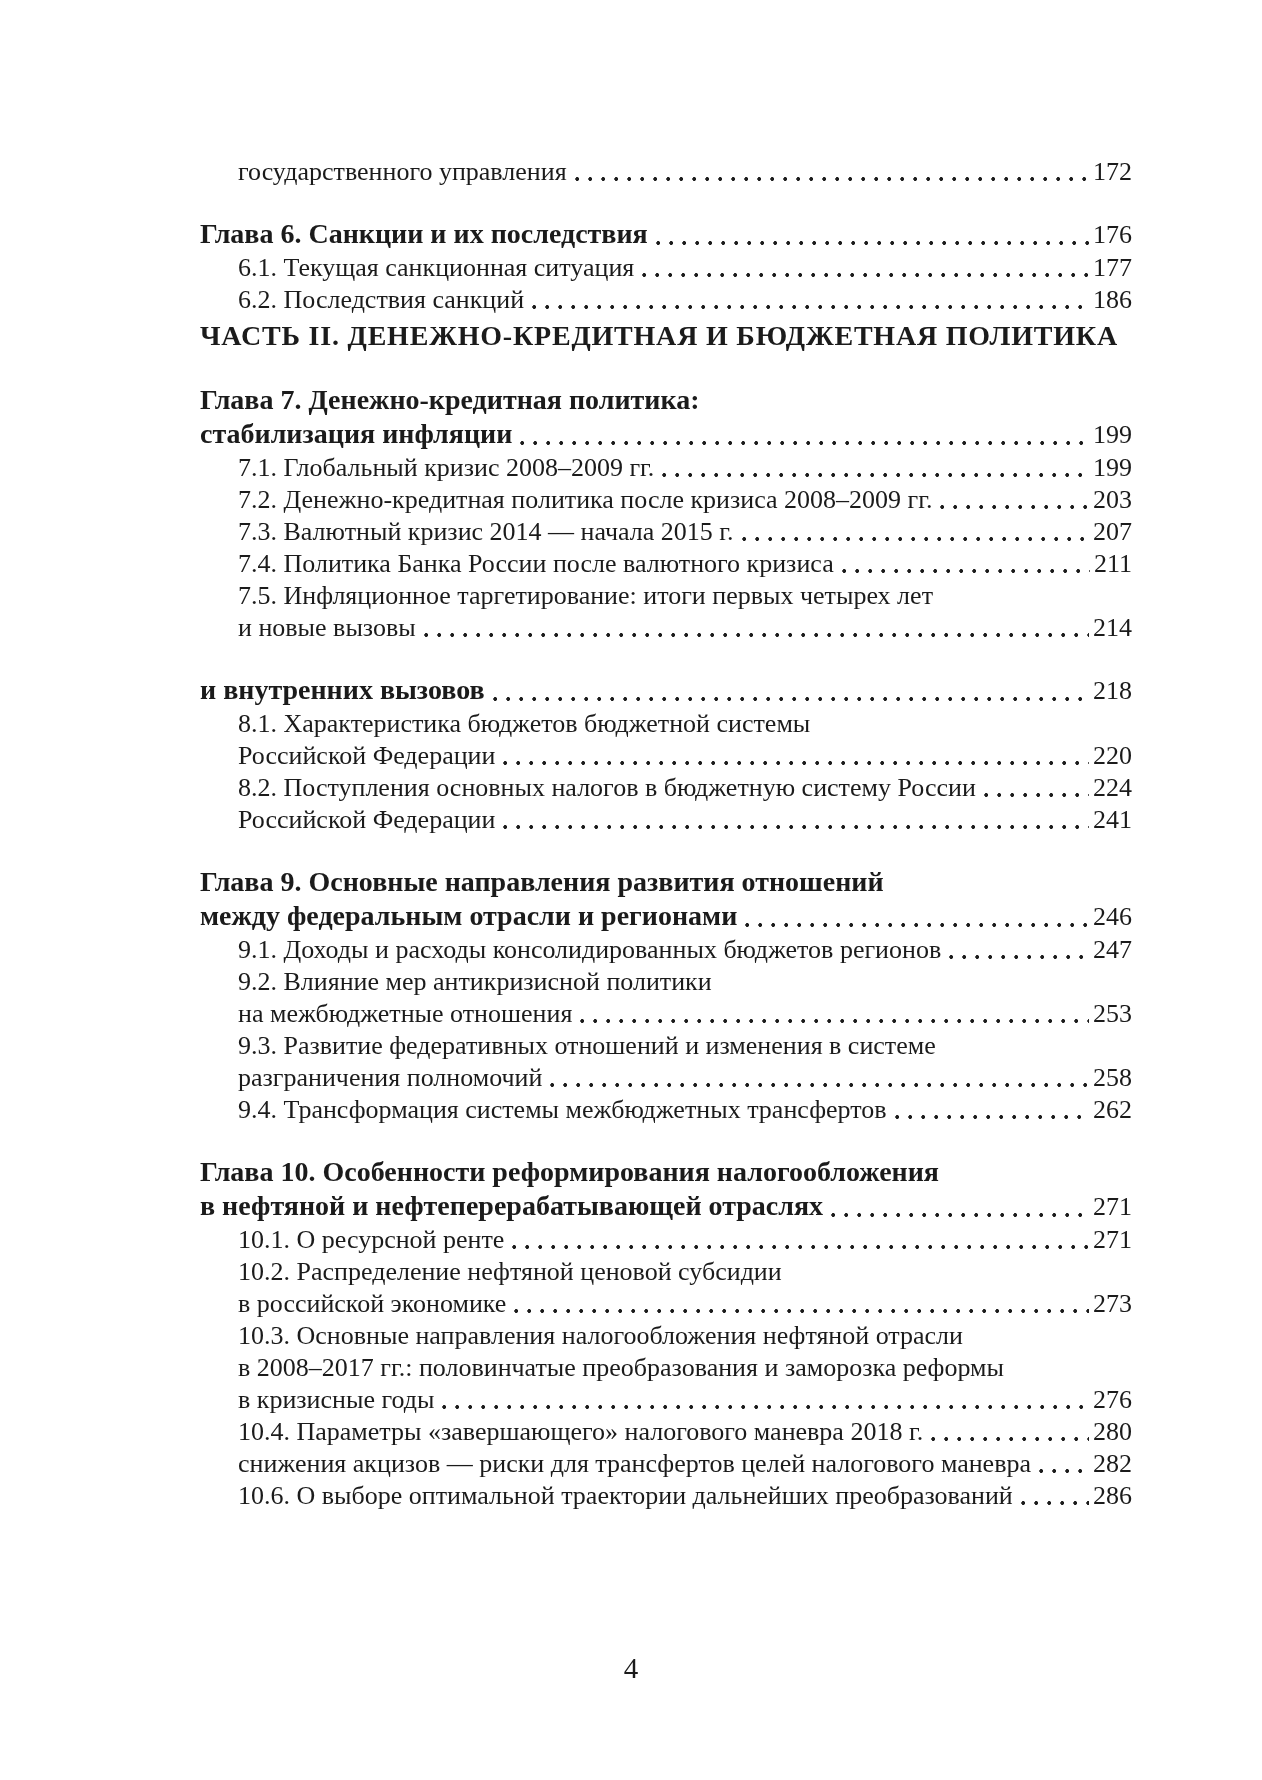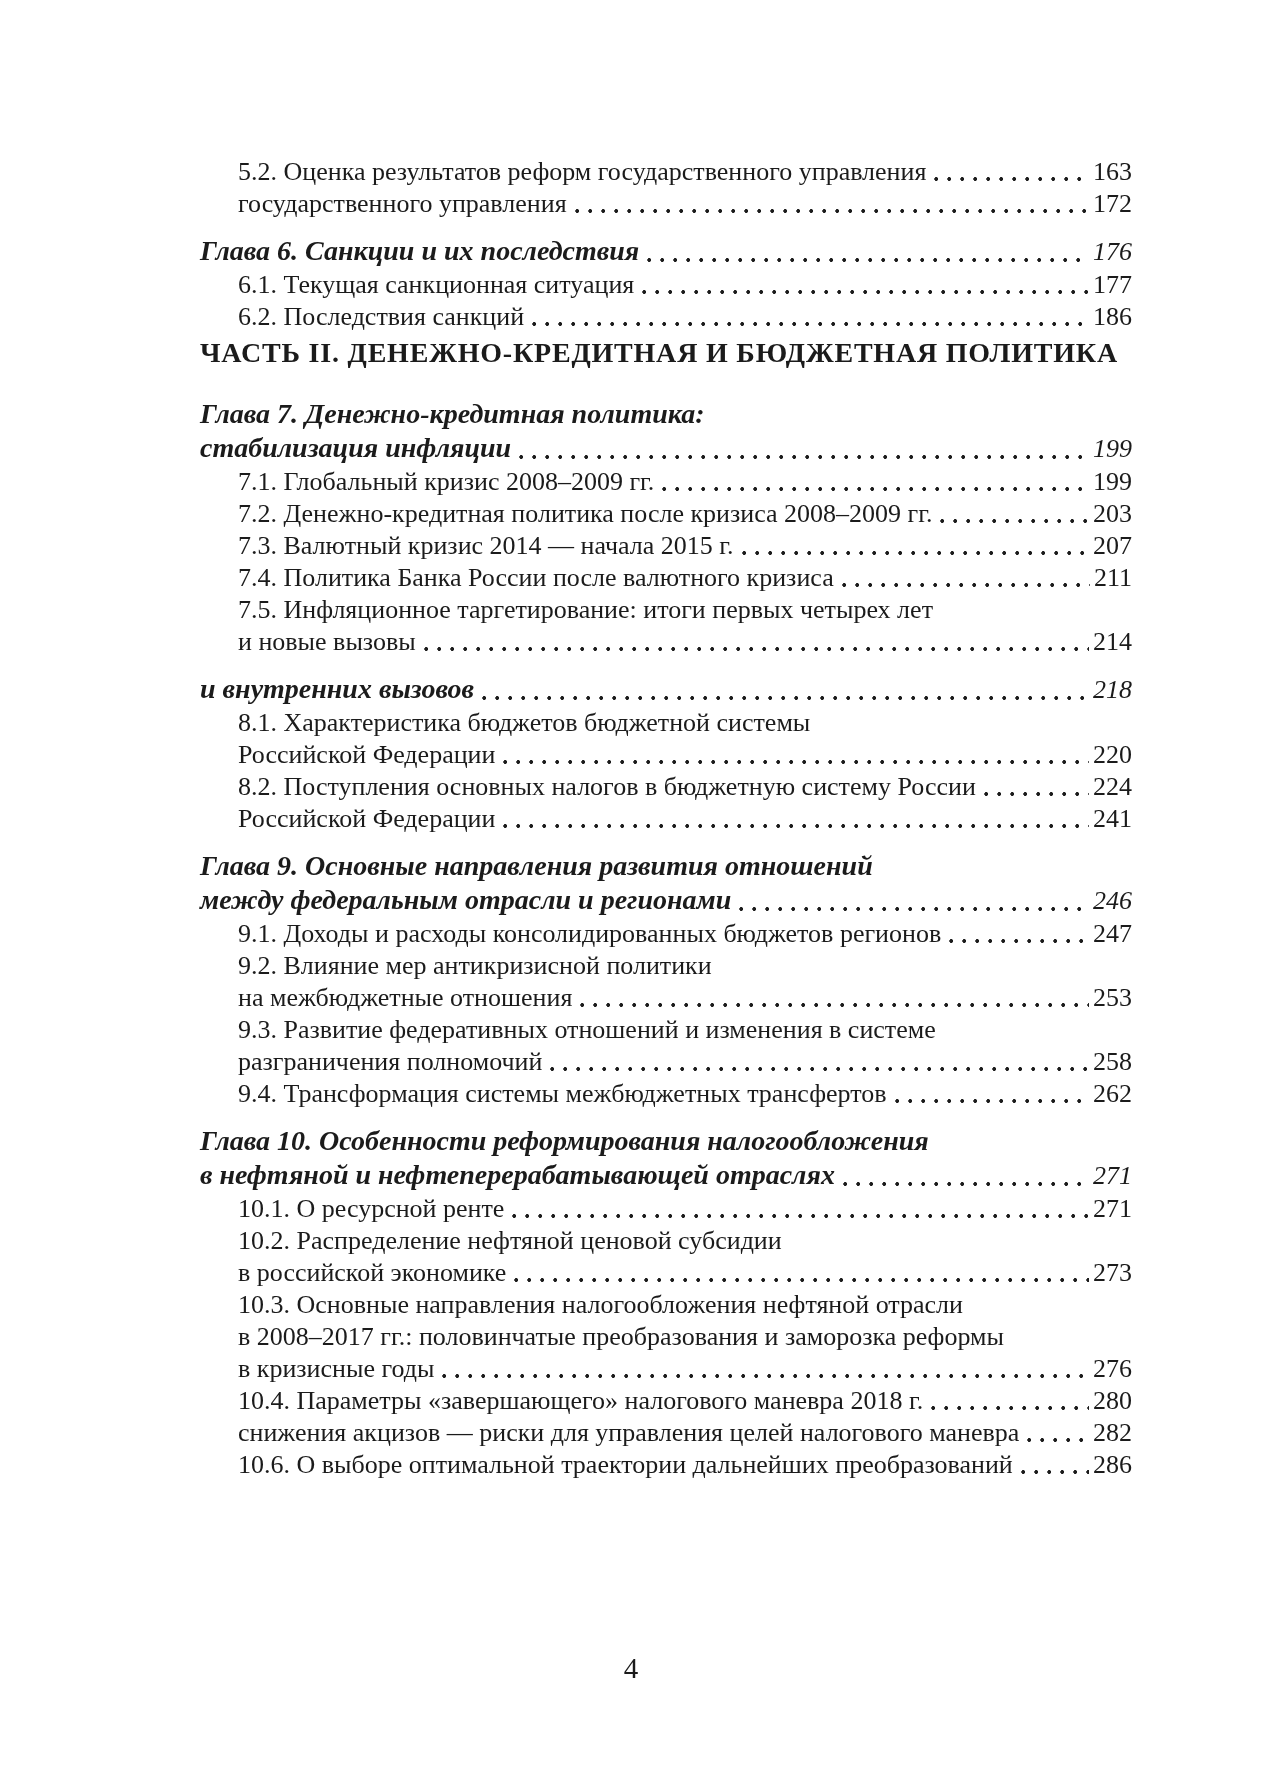--- a/index.html
+++ b/index.html
@@ -22,22 +22,21 @@
   .entry.section {
     padding-left: 38px;
     font-size: 26px;
     line-height: 32px;
     font-weight: 400;
   }
   .entry.chapter {
     font-size: 28px;
     line-height: 34px;
     font-weight: 700;
-    margin-top: 14px;
-    font-style: italic;
+    margin-top: 29px;
   }
   .entry.part {
     font-size: 28px;
     line-height: 36px;
     font-weight: 700;
     letter-spacing: 0.8px;
     margin-top: 2px;
     margin-bottom: 26px;
   }
   .line { white-space: nowrap; }
@@ -72,27 +71,20 @@
     font-weight: 400;
   }
 </style>
 </head>
 <body>
 
 <div class="page">
   <main class="toc" id="toc">
       <div class="entry section">
         <div class="line with-leader">
-          <span class="text">5.2. Оценка результатов реформ государственного управления</span>
-          <span class="leader"></span>
-          <span class="page-ref">163</span>
-        </div>
-      </div>
-      <div class="entry section">
-        <div class="line with-leader">
           <span class="text">государственного управления</span>
           <span class="leader"></span>
           <span class="page-ref">172</span>
         </div>
       </div>
       <div class="entry chapter">
         <div class="line with-leader">
           <span class="text">Глава 6. Санкции и их последствия</span>
           <span class="leader"></span>
           <span class="page-ref">176</span>
@@ -260,21 +252,21 @@
       </div>
       <div class="entry section">
         <div class="line with-leader">
           <span class="text">10.4. Параметры «завершающего» налогового маневра 2018 г.</span>
           <span class="leader"></span>
           <span class="page-ref">280</span>
         </div>
       </div>
       <div class="entry section">
         <div class="line with-leader">
-          <span class="text">снижения акцизов — риски для управления целей налогового маневра</span>
+          <span class="text">снижения акцизов — риски для трансфертов целей налогового маневра</span>
           <span class="leader"></span>
           <span class="page-ref">282</span>
         </div>
       </div>
       <div class="entry section">
         <div class="line with-leader">
           <span class="text">10.6. О выборе оптимальной траектории дальнейших преобразований</span>
           <span class="leader"></span>
           <span class="page-ref">286</span>
         </div>

